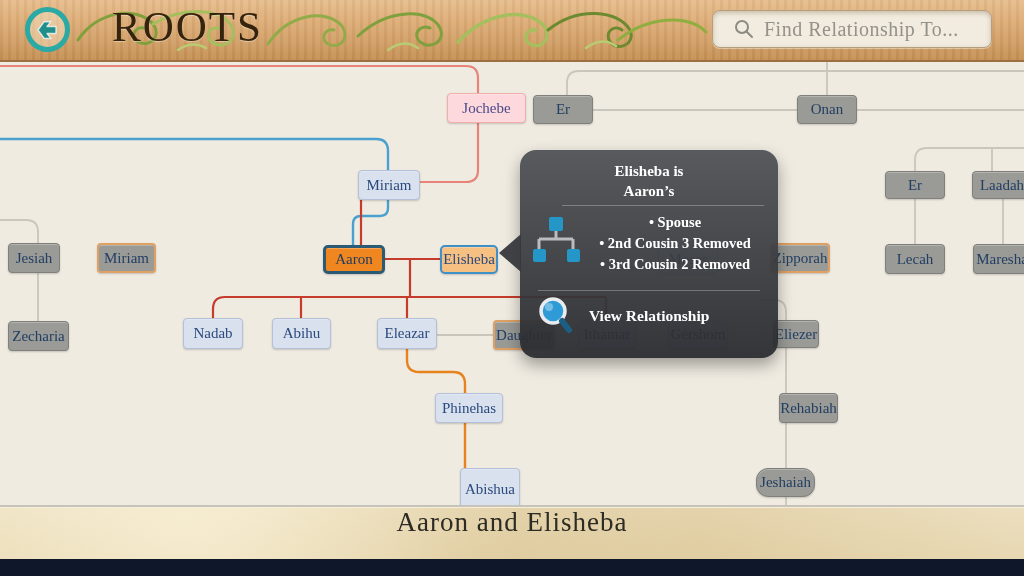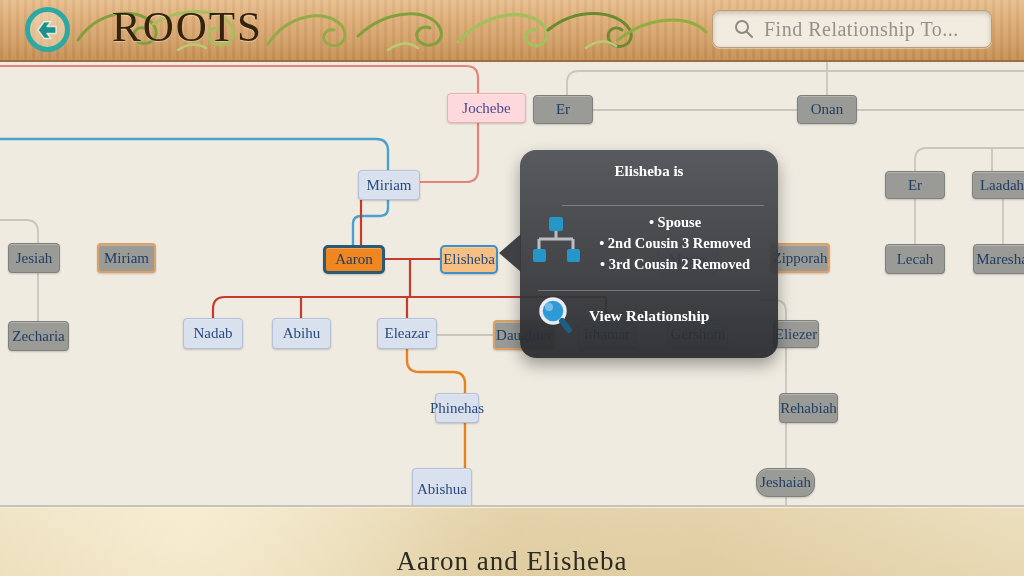--- a/index.html
+++ b/index.html
@@ -58,28 +58,28 @@
   #tt-hr1{top:55px;left:42px;right:14px;}
   #tt-hr2{top:140px;left:18px;right:18px;}
   #tt-tree-icon{position:absolute;left:12px;top:66px;}
   #tt-bullets{position:absolute;left:56px;right:4px;top:62px;text-align:center;
     font-size:14.5px;font-weight:bold;line-height:21px;}
   #tt-action{position:absolute;left:18px;top:146px;right:10px;height:40px;
     display:flex;align-items:center;cursor:pointer;}
   #tt-action-label{margin-left:15px;font-size:15.5px;font-weight:bold;}
 
   
-  #footer{position:absolute;left:0;top:505px;width:1024px;height:72px;box-sizing:border-box;
+  #footer{position:absolute;left:0;top:505px;width:1024px;height:54px;box-sizing:border-box;
     background-image:
       radial-gradient(circle at 18% 35%, rgba(255,248,225,.55), transparent 40%),
       radial-gradient(circle at 68% 65%, rgba(205,175,115,.28), transparent 45%),
       radial-gradient(circle at 45% 85%, rgba(212,186,130,.32), transparent 38%),
       linear-gradient(180deg,#ecdfbf,#e7d8b2);
     border-top:2px solid #c6c3ba;box-shadow:inset 0 1px 0 #f6eed9;
-    display:flex;align-items:flex-end;justify-content:center;}
+    display:flex;align-items:flex-start;justify-content:center;}
   #footer-title{font-size:27px;color:#2c2b24;letter-spacing:1px;}
 </style>
 </head>
 <body>
 
 <div id="app">
 
   <div id="header">
     <svg id="flourish" width="660" height="58" viewBox="0 0 660 58">
       <g fill="none" stroke-linecap="round">
@@ -154,30 +154,31 @@
         <div class="node gray" style="left: 885px; top: 182px; width: 60px; height: 30px;">Lecah</div>
         <div class="node gray" style="left: 973px; top: 182px; width: 58px; height: 30px;">Maresha</div>
         <div class="node gray" style="left: 8px; top: 259px; width: 61px; height: 30px;">Zecharia</div>
         <div class="node blue" style="left: 183px; top: 256px; width: 60px; height: 31px;">Nadab</div>
         <div class="node blue" style="left: 272px; top: 256px; width: 59px; height: 31px;">Abihu</div>
         <div class="node blue" style="left: 377px; top: 256px; width: 60px; height: 31px;">Eleazar</div>
         <div class="node grayOrange" style="left: 493px; top: 258px; width: 62px; height: 30px;">Daughter</div>
         <div class="node blue" style="left: 578px; top: 258px; width: 58px; height: 29px;">Ithamar</div>
         <div class="node blue" style="left: 668px; top: 258px; width: 60px; height: 29px;">Gershom</div>
         <div class="node gray" style="left: 773px; top: 258px; width: 46px; height: 28px;">Eliezer</div>
-        <div class="node blue" style="left: 435px; top: 331px; width: 44px; height: 30px;">Phinehas</div>
-        <div class="node blue" style="left: 412px; top: 406px; width: 60px; height: 42px;">Abishua</div>
+        <div class="node blue" style="left: 435px; top: 331px; width: 68px; height: 30px;">Phinehas</div>
+        <div class="node blue" style="left: 460px; top: 406px; width: 60px; height: 42px;">Abishua</div>
         <div class="node gray" style="left: 757px; top: 331px; width: 59px; height: 30px; margin-left: 22px;">Rehabiah</div>
         <div class="node gray" style="left: 756px; top: 406px; width: 59px; height: 29px; border-radius: 12px;">Jeshaiah</div>
       </div>
 
     <div id="tooltip">
       <div id="tooltip-arrow"></div>
       <div class="tt-head">
         <div>Elisheba is</div>
+        <div>Aaron’s</div>
       </div>
       <div class="tt-hr" id="tt-hr1"></div>
       <svg id="tt-tree-icon" width="48" height="52" viewBox="0 0 48 52">
         <path d="M24,14 V23 M7,23 H41 M7,23 V34 M41,23 V34" fill="none" stroke="#b9bdc2" stroke-width="3"></path>
         <rect x="17" y="1" width="14" height="14" rx="2" fill="#2496c8"></rect>
         <rect x="1" y="33" width="13" height="13" rx="2" fill="#2496c8"></rect>
         <rect x="35" y="33" width="13" height="13" rx="2" fill="#2496c8"></rect>
       </svg>
       <div id="tt-bullets">
         <div>• Spouse</div>

